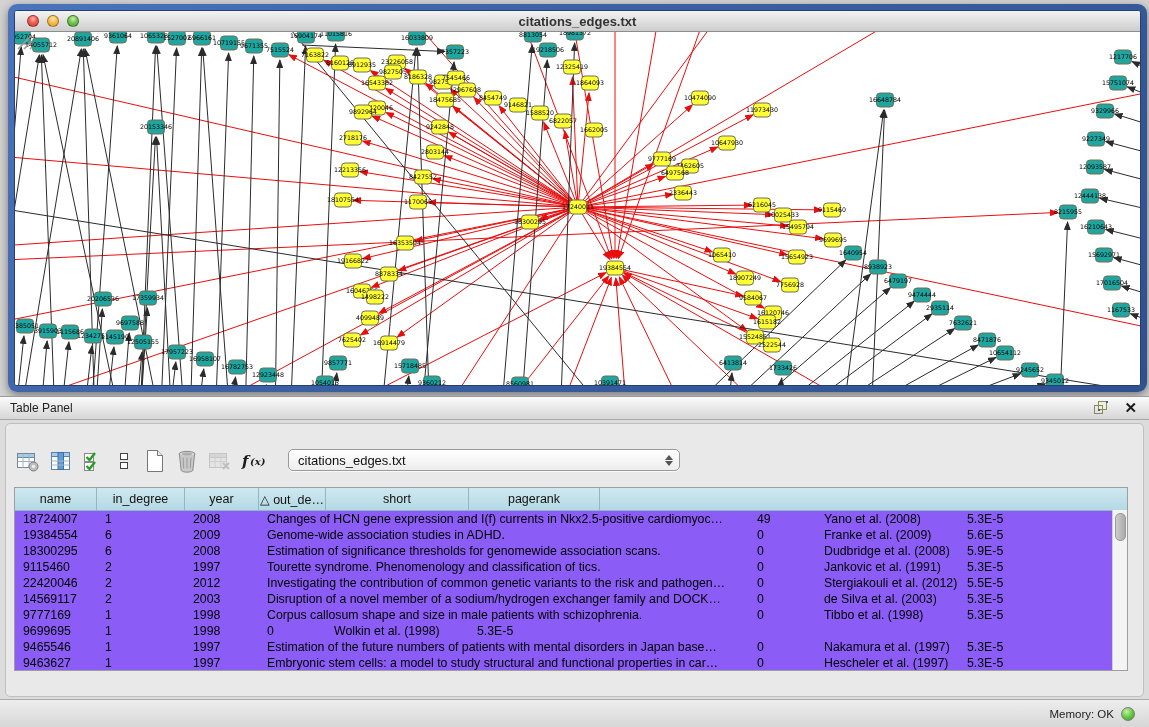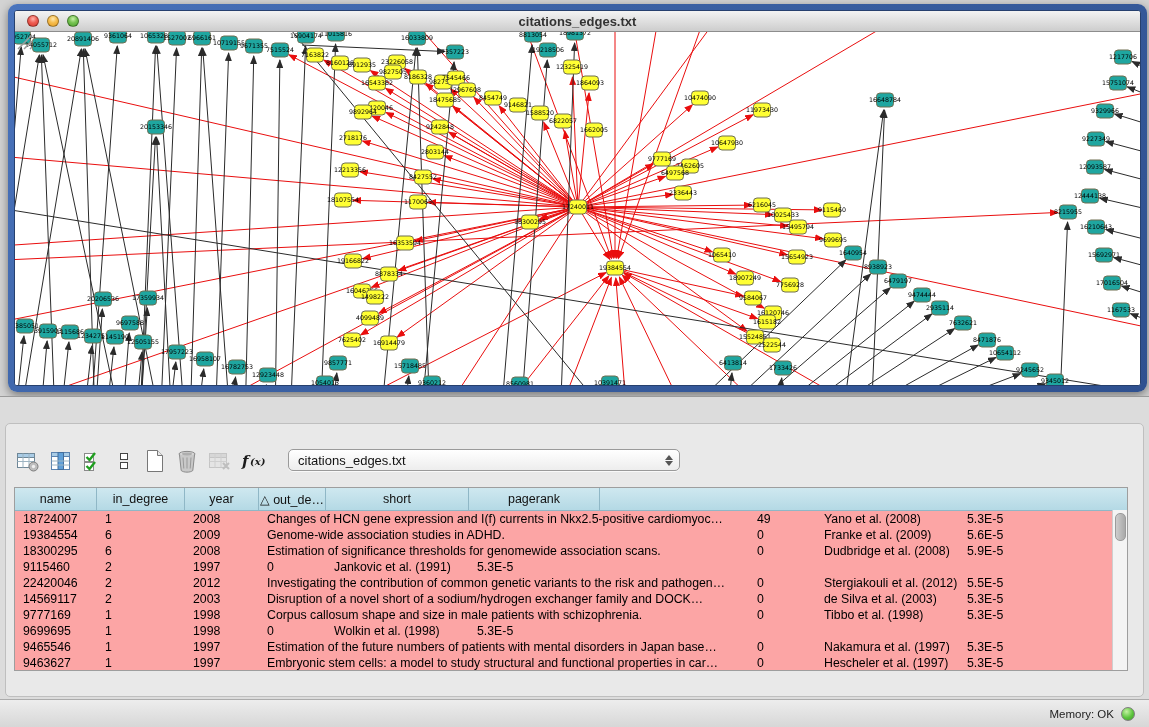--- a/index.html
+++ b/index.html
@@ -78,21 +78,21 @@
     position:absolute;left:8px;top:63px;width:1114px;height:184px;box-sizing:border-box;
     border:1px solid #9e9e9e;background:#fff;overflow:hidden;
   }
   .thead{display:flex;height:22px;background:#bedfe9;border-bottom:1px solid #8fb7c6;}
   .th{
     box-sizing:border-box;border-right:1px solid #8fb7c6;
     background:linear-gradient(#cfe8f0,#b4d9e5);
     display:flex;align-items:center;justify-content:center;
     font-size:12.5px;color:#111;overflow:hidden;white-space:nowrap;
   }
-  .trow{display:flex;height:16px;background:#fca5a5;}
+  .trow{display:flex;height:16px;background:#8b5cf6;}
   .td{
     box-sizing:border-box;padding-left:8px;font-size:12.3px;color:#000;
     overflow:hidden;white-space:nowrap;display:flex;align-items:center;
   }
   .vscroll{
     position:absolute;right:0;top:22px;bottom:0;width:14px;
     background:#f4f4f4;border-left:1px solid #cfcfcf;
   }
   .vthumb{
     position:absolute;left:2px;top:3px;width:9px;height:26px;border-radius:5px;
@@ -779,20 +779,31 @@
           </g>
       </svg>
       <svg class="resize-grip" width="18" height="18">
         <path d="M17,3 L3,17 M17,9 L9,17 M17,15 L15,17" stroke="#9a9a9a" stroke-width="1.5" fill="none"></path>
       </svg>
     </div>
   </div>
 </div>
 
 <div class="table-panel">
+  <div class="panel-header">
+    <span>Table Panel</span>
+    <span class="spacer"></span>
+    <svg class="float-btn" viewBox="0 0 18 16">
+      <rect x="6.5" y="1.5" width="8" height="8" fill="#f0f0e0" stroke="#8b8b55"></rect>
+      <rect x="2.5" y="5.5" width="8" height="8" fill="none" stroke="#8b8b55"></rect>
+      <rect x="14" y="1" width="2" height="2" fill="#3b5da8"></rect>
+      <rect x="6" y="9" width="2" height="2" fill="#3b5da8"></rect>
+    </svg>
+    <span class="close-btn">✕</span>
+  </div>
 
   <div class="panel-body">
     <div class="toolbar" id="toolbar">
         <div class="tool-btn">
           <svg width="24" height="24" viewBox="0 0 24 24">
             <rect x="1.5" y="4.5" width="17" height="14" fill="#fff" stroke="#6f8797"></rect>
             <rect x="1.5" y="4.5" width="17" height="4" fill="#a9cce6" stroke="#6f8797"></rect>
             <path d="M1.5 12.5h17M7 4.5v14M13 4.5v14" stroke="#9db4c2" fill="none"></path>
             <circle cx="17.5" cy="17.5" r="4.5" fill="#bdbdbd" stroke="#7d7d7d"></circle>
             <circle cx="17.5" cy="17.5" r="1.7" fill="#efefef"></circle>
@@ -893,38 +904,39 @@
             <div class="td" style="width: 74px; flex: 0 0 74px;">2008</div>
             <div class="td" style="width: 490px; flex: 0 0 490px;">Estimation of significance thresholds for genomewide association scans.</div>
             <div class="td" style="width: 67px; flex: 0 0 67px;">0</div>
             <div class="td" style="width: 143px; flex: 0 0 143px;">Dudbridge et al. (2008)</div>
             <div class="td" style="width: 131px; flex: 0 0 131px;">5.9E-5</div>
           </div>
           <div class="trow">
             <div class="td" style="width: 82px; flex: 0 0 82px;">9115460</div>
             <div class="td" style="width: 88px; flex: 0 0 88px;">2</div>
             <div class="td" style="width: 74px; flex: 0 0 74px;">1997</div>
+            <div class="td" style="width: 490px; flex: 0 0 490px;">Tourette syndrome. Phenomenology and classification of tics.</div>
             <div class="td" style="width: 67px; flex: 0 0 67px;">0</div>
             <div class="td" style="width: 143px; flex: 0 0 143px;">Jankovic et al. (1991)</div>
             <div class="td" style="width: 131px; flex: 0 0 131px;">5.3E-5</div>
           </div>
           <div class="trow">
             <div class="td" style="width: 82px; flex: 0 0 82px;">22420046</div>
             <div class="td" style="width: 88px; flex: 0 0 88px;">2</div>
             <div class="td" style="width: 74px; flex: 0 0 74px;">2012</div>
             <div class="td" style="width: 490px; flex: 0 0 490px;">Investigating the contribution of common genetic variants to the risk and pathogen…</div>
             <div class="td" style="width: 67px; flex: 0 0 67px;">0</div>
             <div class="td" style="width: 143px; flex: 0 0 143px;">Stergiakouli et al. (2012)</div>
             <div class="td" style="width: 131px; flex: 0 0 131px;">5.5E-5</div>
           </div>
           <div class="trow">
             <div class="td" style="width: 82px; flex: 0 0 82px;">14569117</div>
             <div class="td" style="width: 88px; flex: 0 0 88px;">2</div>
             <div class="td" style="width: 74px; flex: 0 0 74px;">2003</div>
-            <div class="td" style="width: 490px; flex: 0 0 490px;">Disruption of a novel short of a sodium/hydrogen exchanger family and DOCK…</div>
+            <div class="td" style="width: 490px; flex: 0 0 490px;">Disruption of a novel member of a sodium/hydrogen exchanger family and DOCK…</div>
             <div class="td" style="width: 67px; flex: 0 0 67px;">0</div>
             <div class="td" style="width: 143px; flex: 0 0 143px;">de Silva et al. (2003)</div>
             <div class="td" style="width: 131px; flex: 0 0 131px;">5.3E-5</div>
           </div>
           <div class="trow">
             <div class="td" style="width: 82px; flex: 0 0 82px;">9777169</div>
             <div class="td" style="width: 88px; flex: 0 0 88px;">1</div>
             <div class="td" style="width: 74px; flex: 0 0 74px;">1998</div>
             <div class="td" style="width: 490px; flex: 0 0 490px;">Corpus callosum shape and size in male patients with schizophrenia.</div>
             <div class="td" style="width: 67px; flex: 0 0 67px;">0</div>

